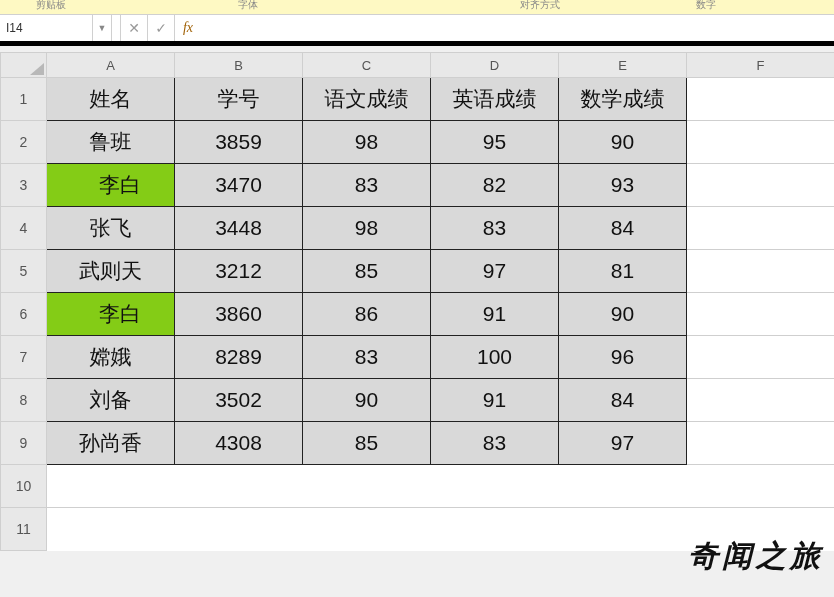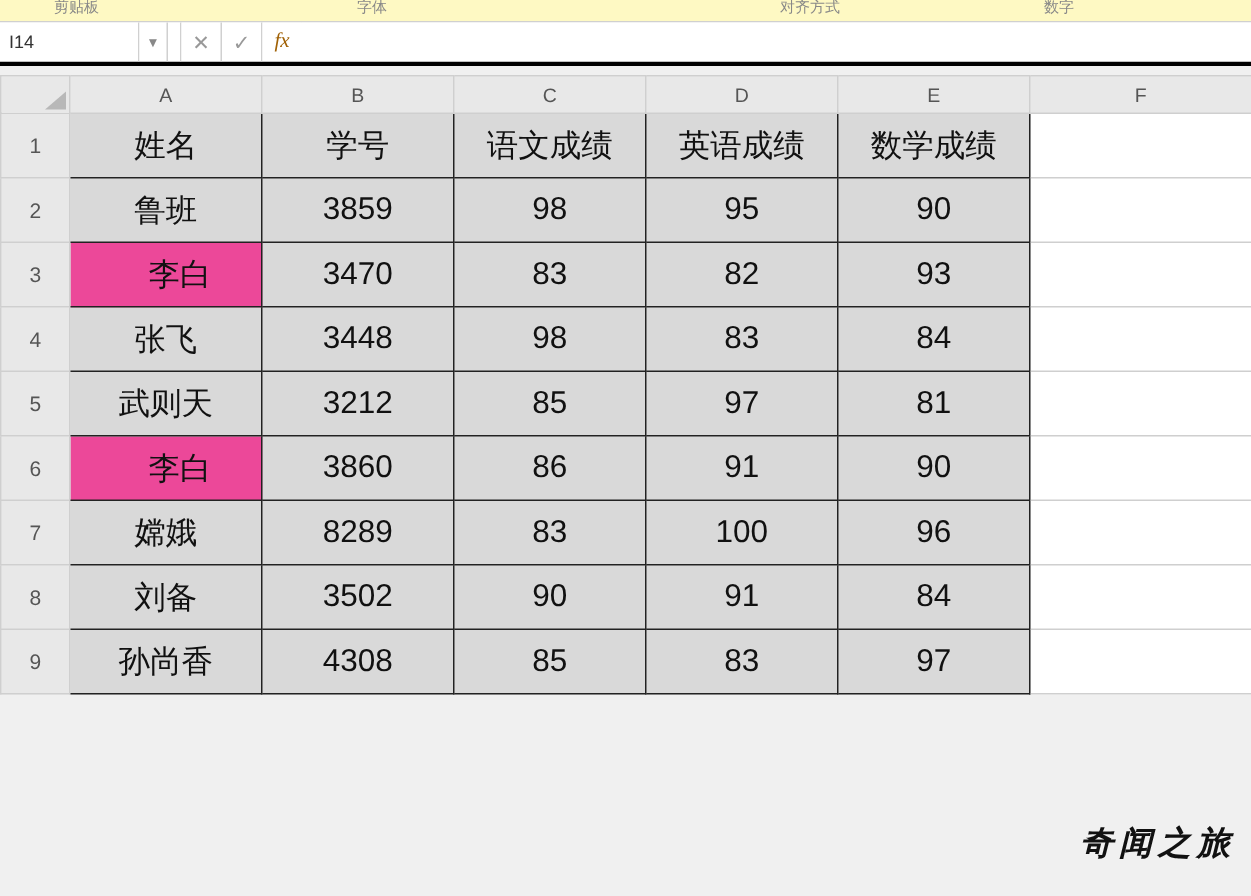--- a/index.html
+++ b/index.html
@@ -30,21 +30,21 @@
   }
 
   
   .formula-row {
     display: flex;
     align-items: stretch;
     width: 834px;
     height: 26px;
     background: #ffffff;
     border-top: 1px solid #d0d0d0;
-    border-bottom: 3px solid #000000;
+    border-bottom: 5px solid #000000;
   }
   .name-box {
     width: 80px;
     height: 100%;
     display: flex;
     align-items: center;
     padding: 0 6px;
     font-size: 12px;
     color: #333;
     border-right: 1px solid #d0d0d0;
@@ -147,21 +147,21 @@
   
   td.cell {
     border: 1px solid #222;
     background: #d9d9d9;
     text-align: center;
     font-size: 21px;
     color: #111;
     height: 40px;
   }
   td.cell.hl {
-    background: #ec4899;
+    background: #84cc16;
     padding-left: 20px;
   }
 
   
   td.blank-row {
     border-top: 1px solid #cfcfcf;
     border-right: 1px solid #cfcfcf;
     background: #fff;
     height: 40px;
   }
@@ -179,21 +179,21 @@
   col.cC   { width: 128px; }
   col.cD   { width: 128px; }
   col.cE   { width: 128px; }
   col.cF   { width: 148px; }
 
   
   .watermark {
     position: absolute;
     right: 10px;
     bottom: 20px;
-    font-size: 22px;
+    font-size: 30px;
     font-weight: 900;
     letter-spacing: 4px;
     font-style: italic;
     color: #111;
     white-space: nowrap;
   }
 </style>
 </head>
 <body>
 
@@ -315,17 +315,25 @@
   <tr>
     <td class="row-head">9</td>
     <td class="cell">孙尚香</td>
     <td class="cell">4308</td>
     <td class="cell">85</td>
     <td class="cell">83</td>
     <td class="cell">97</td>
     <td class="blank"></td>
   </tr>
 
+  <tr>
+    <td class="row-head">10</td>
+    <td class="blank-row" colspan="6"></td>
+  </tr>
+  <tr>
+    <td class="row-head">11</td>
+    <td class="blank-row" colspan="6"></td>
+  </tr>
 </tbody>
     </table>
 </div>
 
 <div class="watermark">奇闻之旅</div>
 
 </body></html>

